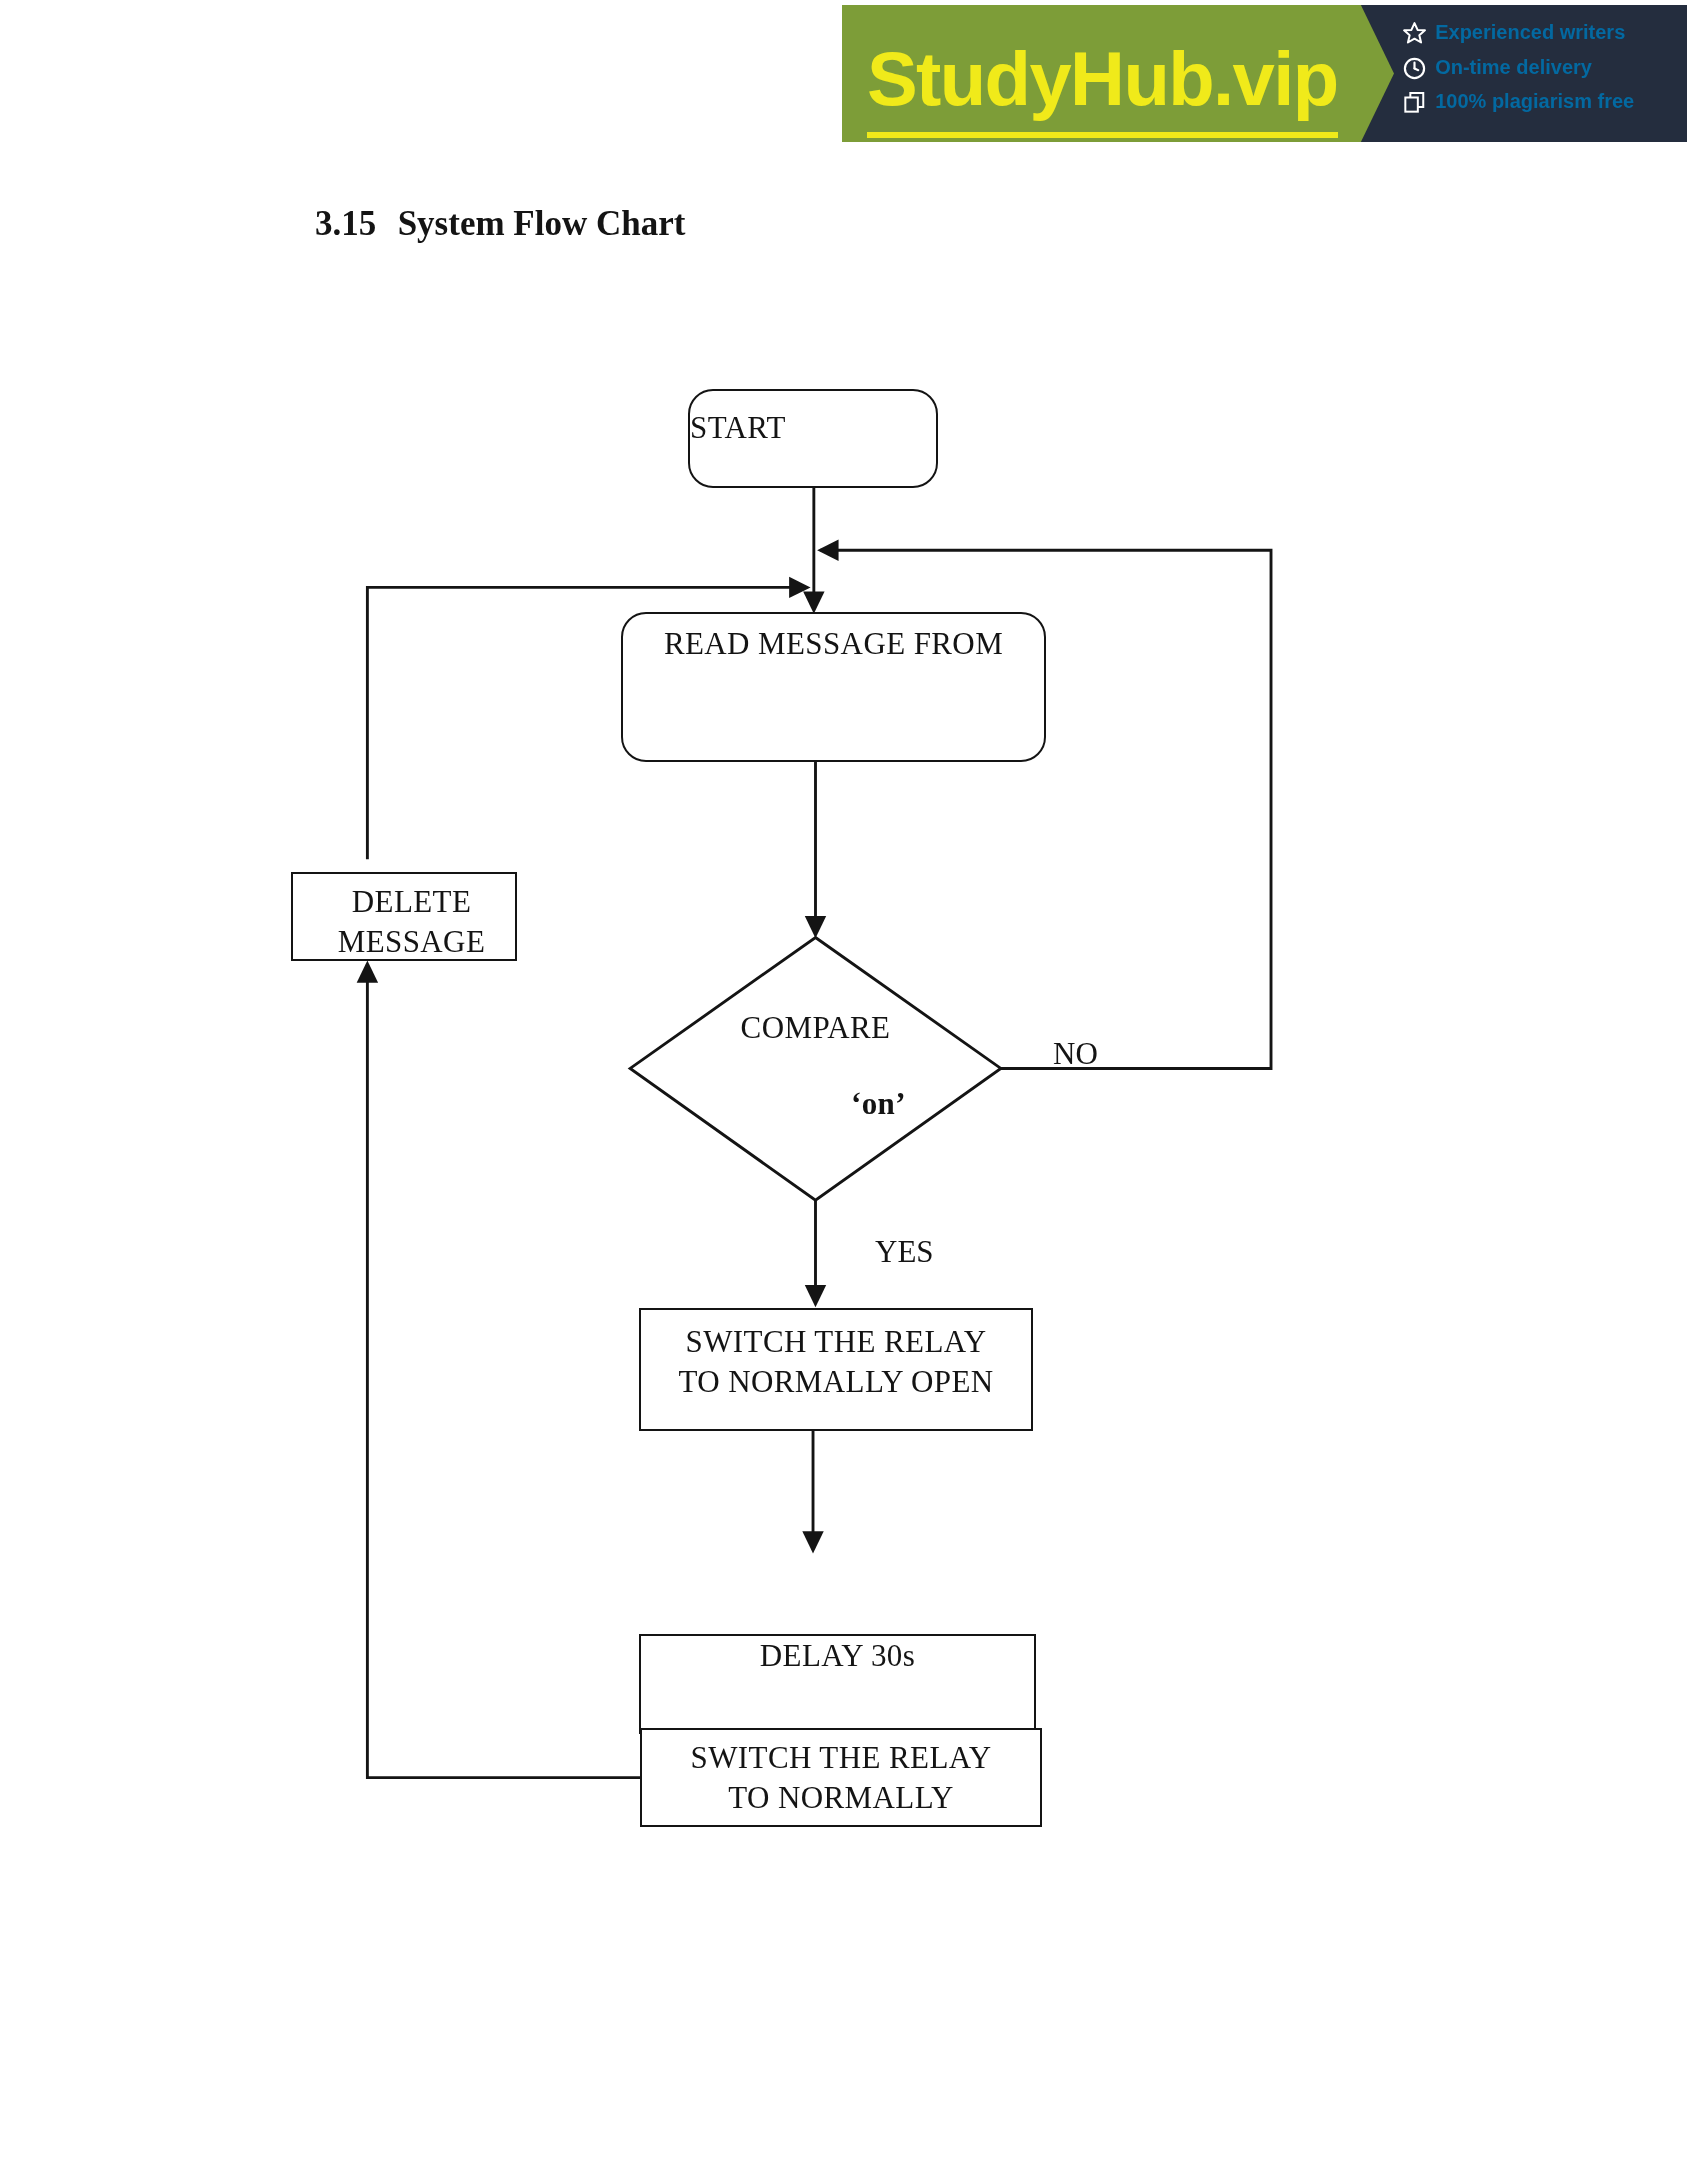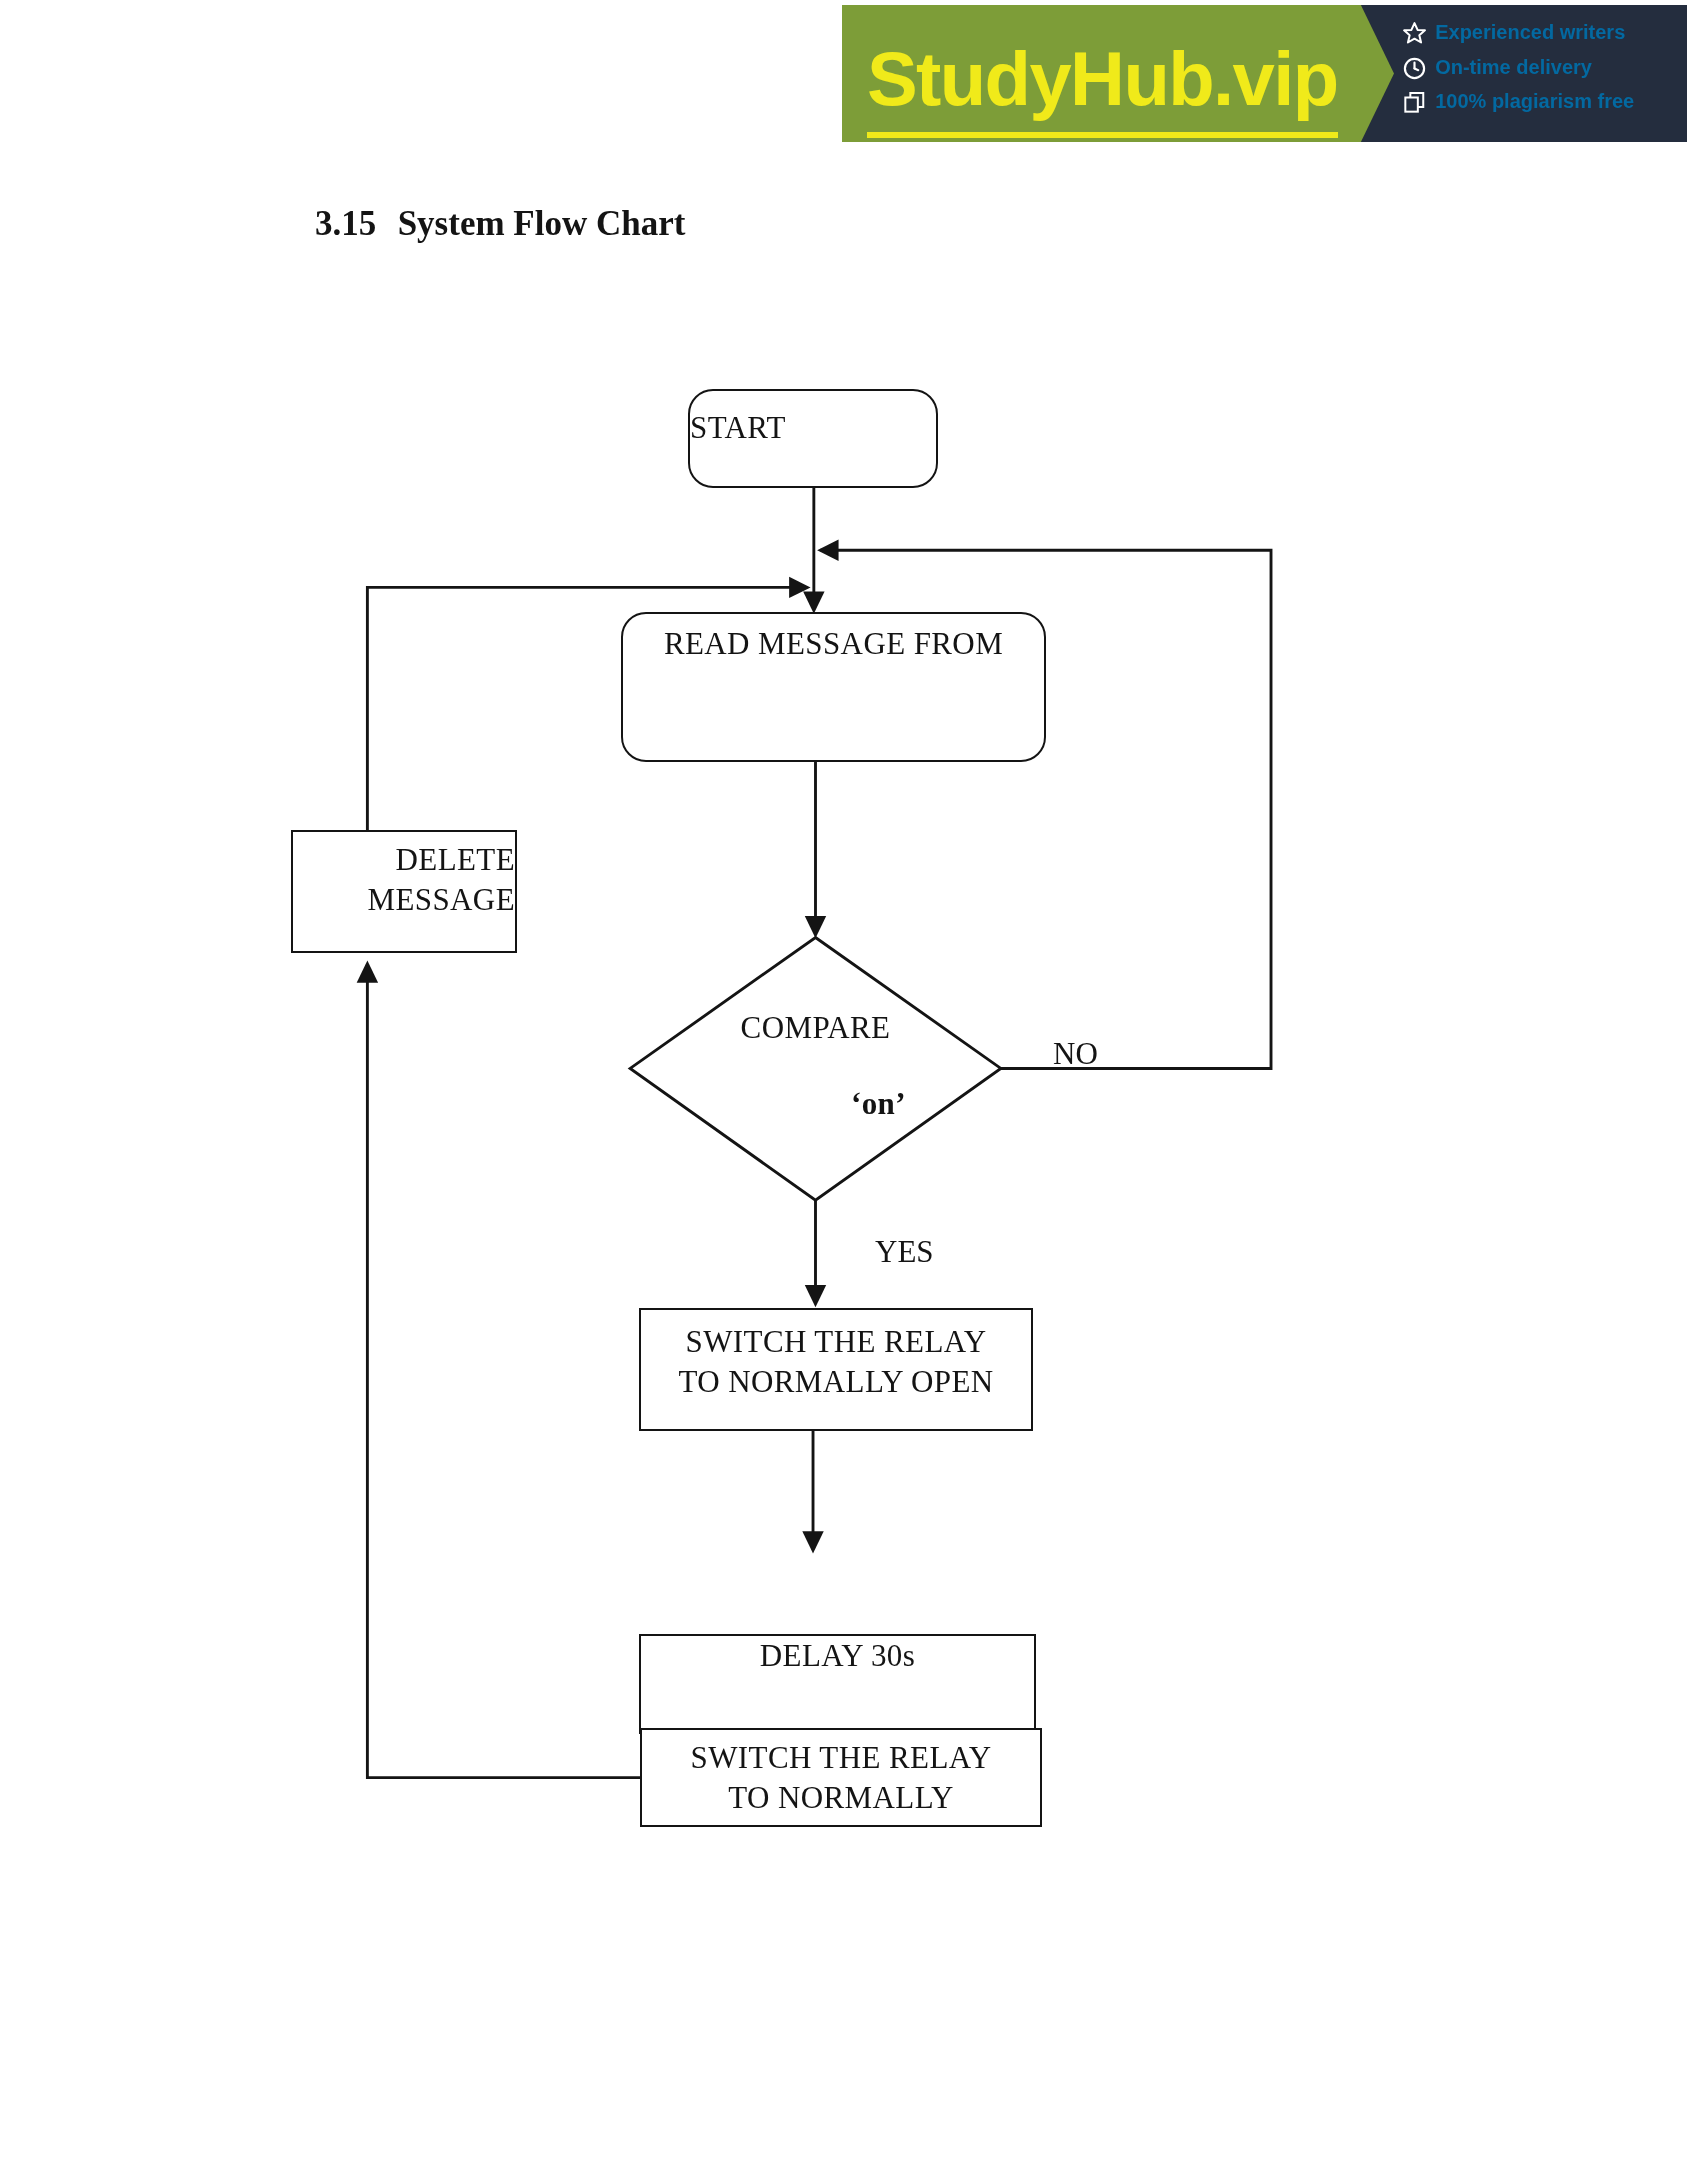--- a/index.html
+++ b/index.html
@@ -57,22 +57,22 @@
     background:#ffffff;border:2.5px solid #141414;
     box-sizing:border-box;
     font-size:31px;line-height:40px;
     text-align:center;
     letter-spacing:0.4px;
   }
   .rounded{border-radius:25px;}
   #n-start{left:688px;top:389px;width:250px;height:99px;
     display:flex;align-items:center;padding-bottom:21.4px;}
   #n-read{left:621px;top:612px;width:425px;height:150px;padding-top:10px;}
-  #n-delete{left:291px;top:830px;width:226px;height:123px;
-    text-align:right;padding:8.2px 0 0 15px;}
+  #n-delete{left:291px;top:872px;width:226px;height:89px;
+    text-align:center;padding:8.2px 0 0 15px;}
   #n-switch-open{left:639px;top:1308px;width:394px;height:123px;padding-top:11.5px;}
   #n-delay{left:639px;top:1634px;width:397px;height:100px;}
   #n-switch-normally{left:640px;top:1728px;width:402px;height:99px;padding-top:8.2px;}
 
   .diamond-text{position:absolute;z-index:3;font-size:31px;letter-spacing:0.4px;}
   #t-compare{left:700px;top:1010px;width:231px;text-align:center;}
   #t-on{left:725px;top:1086px;width:181px;text-align:right;font-weight:bold;}
 
   .edge-label{position:absolute;z-index:3;font-size:31px;}
   #l-no{left:1053px;top:1036px;}

